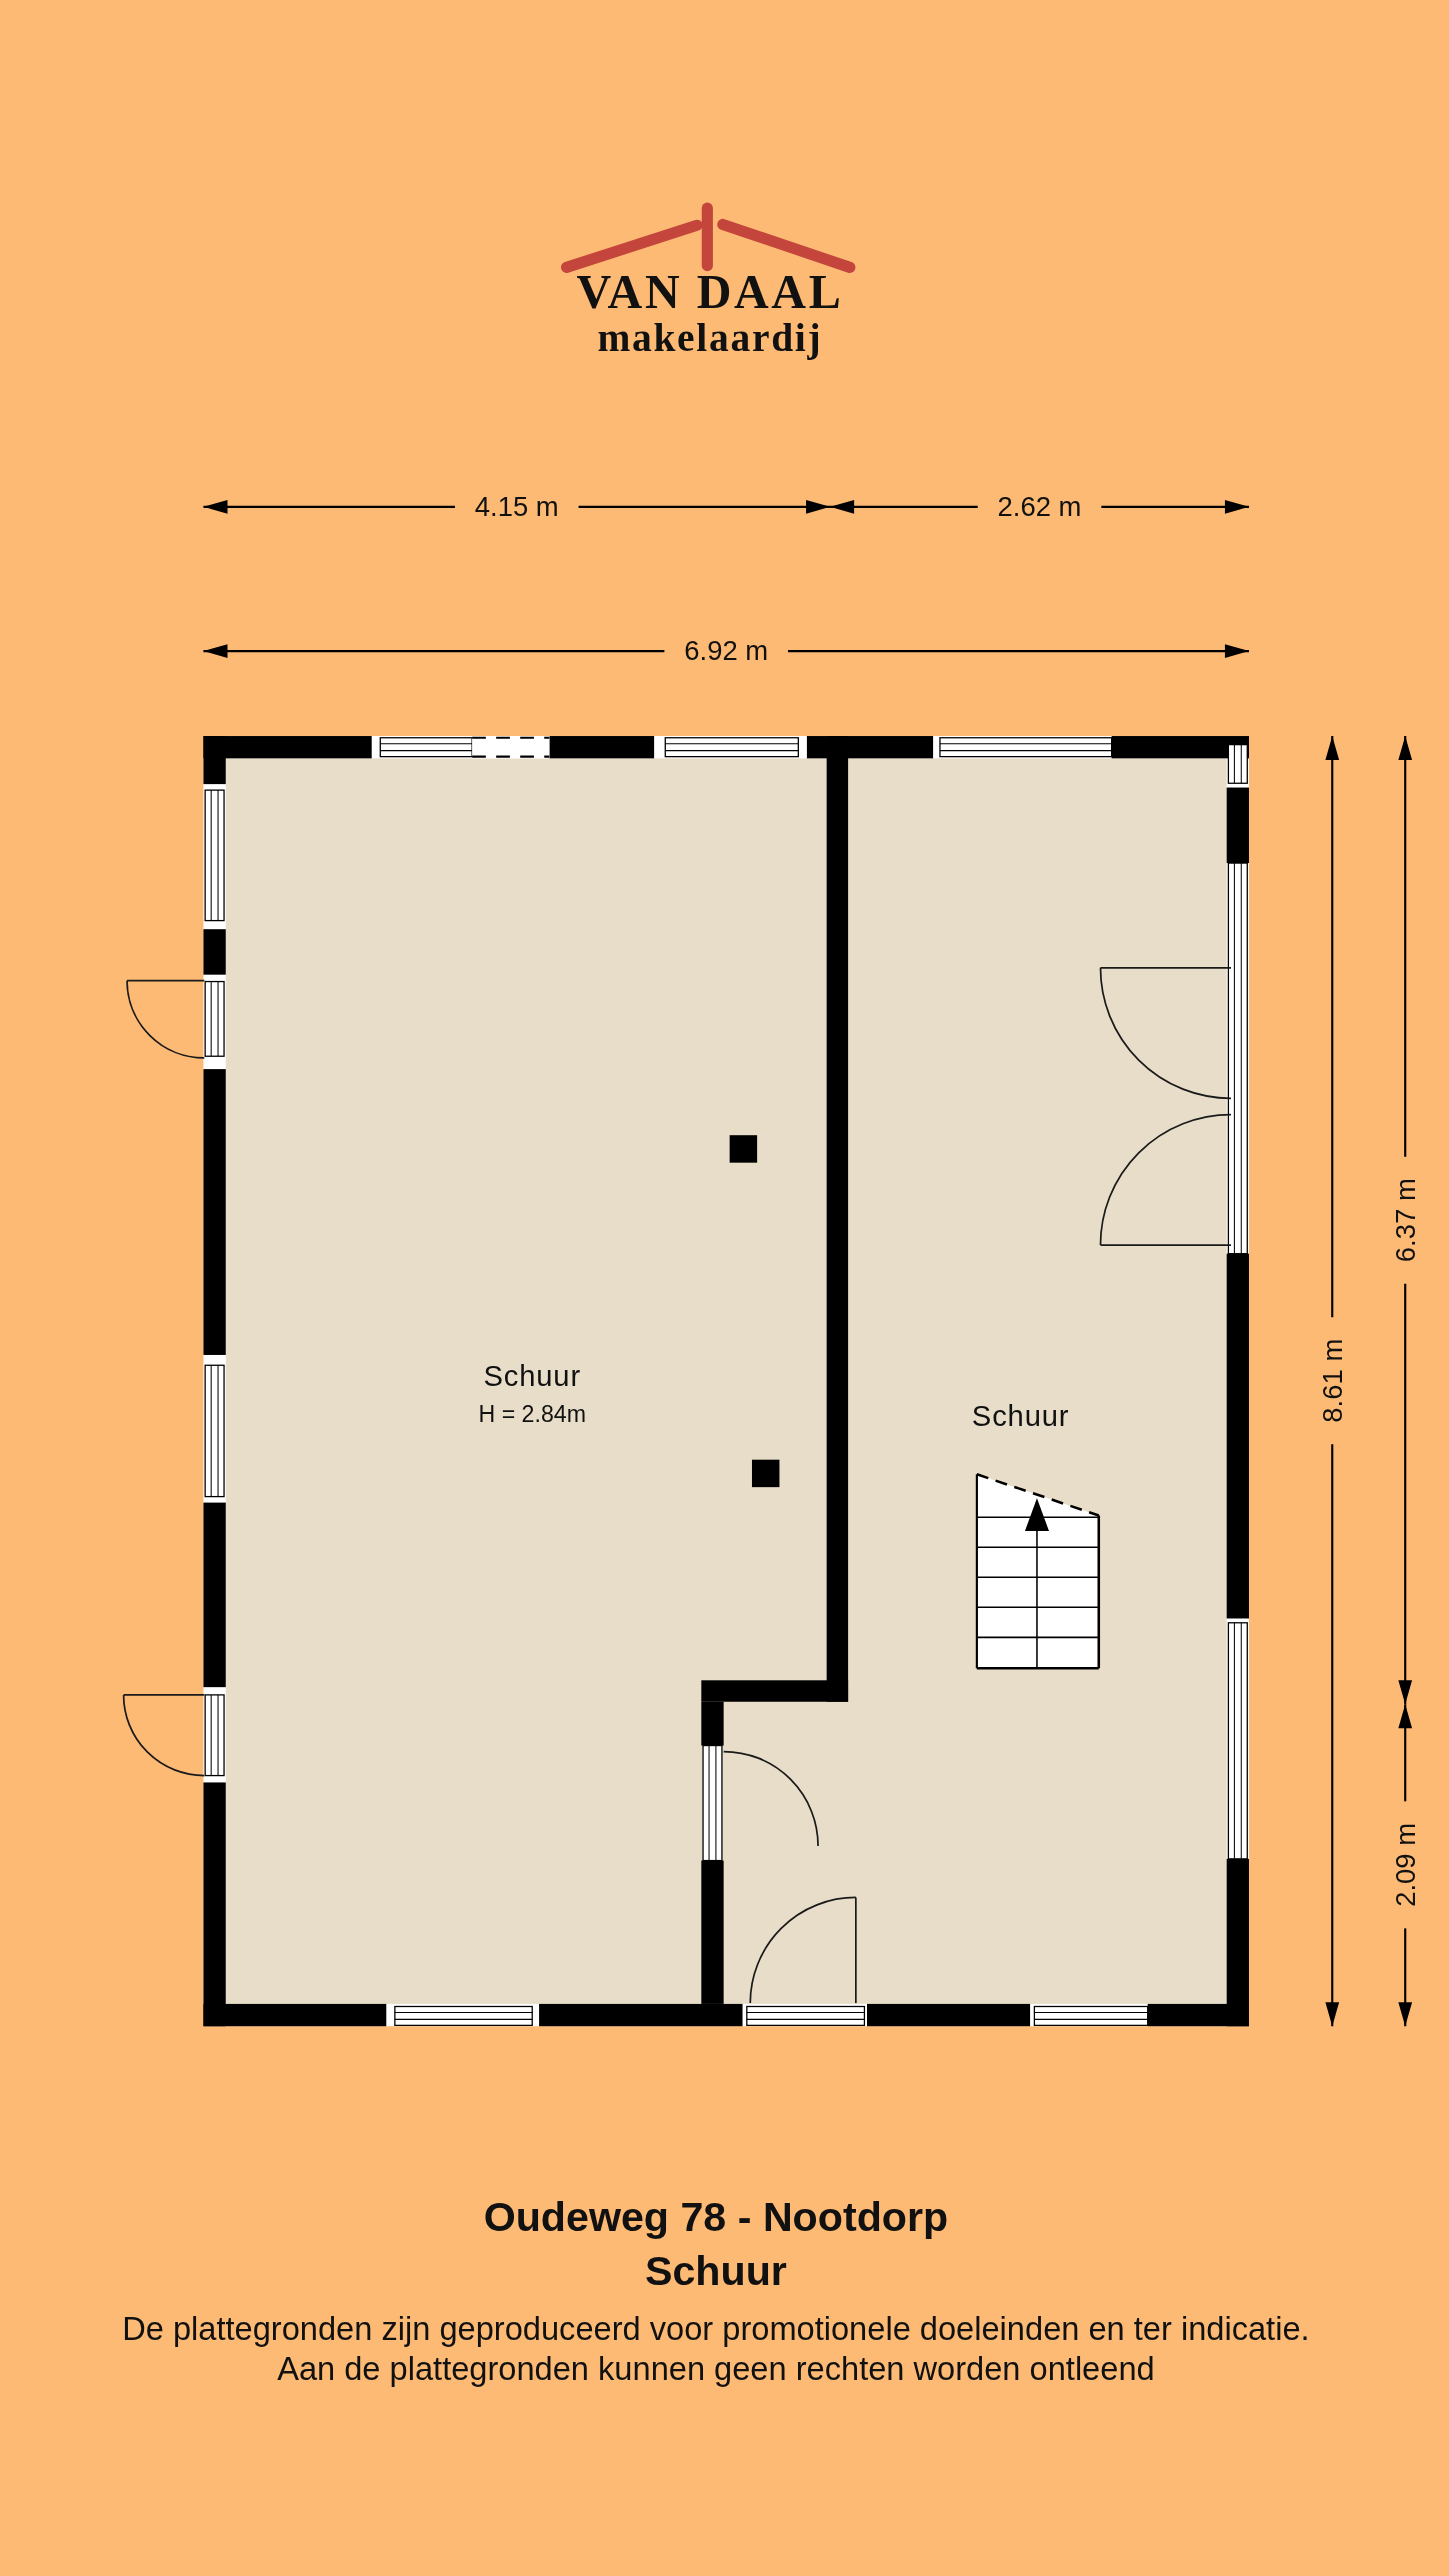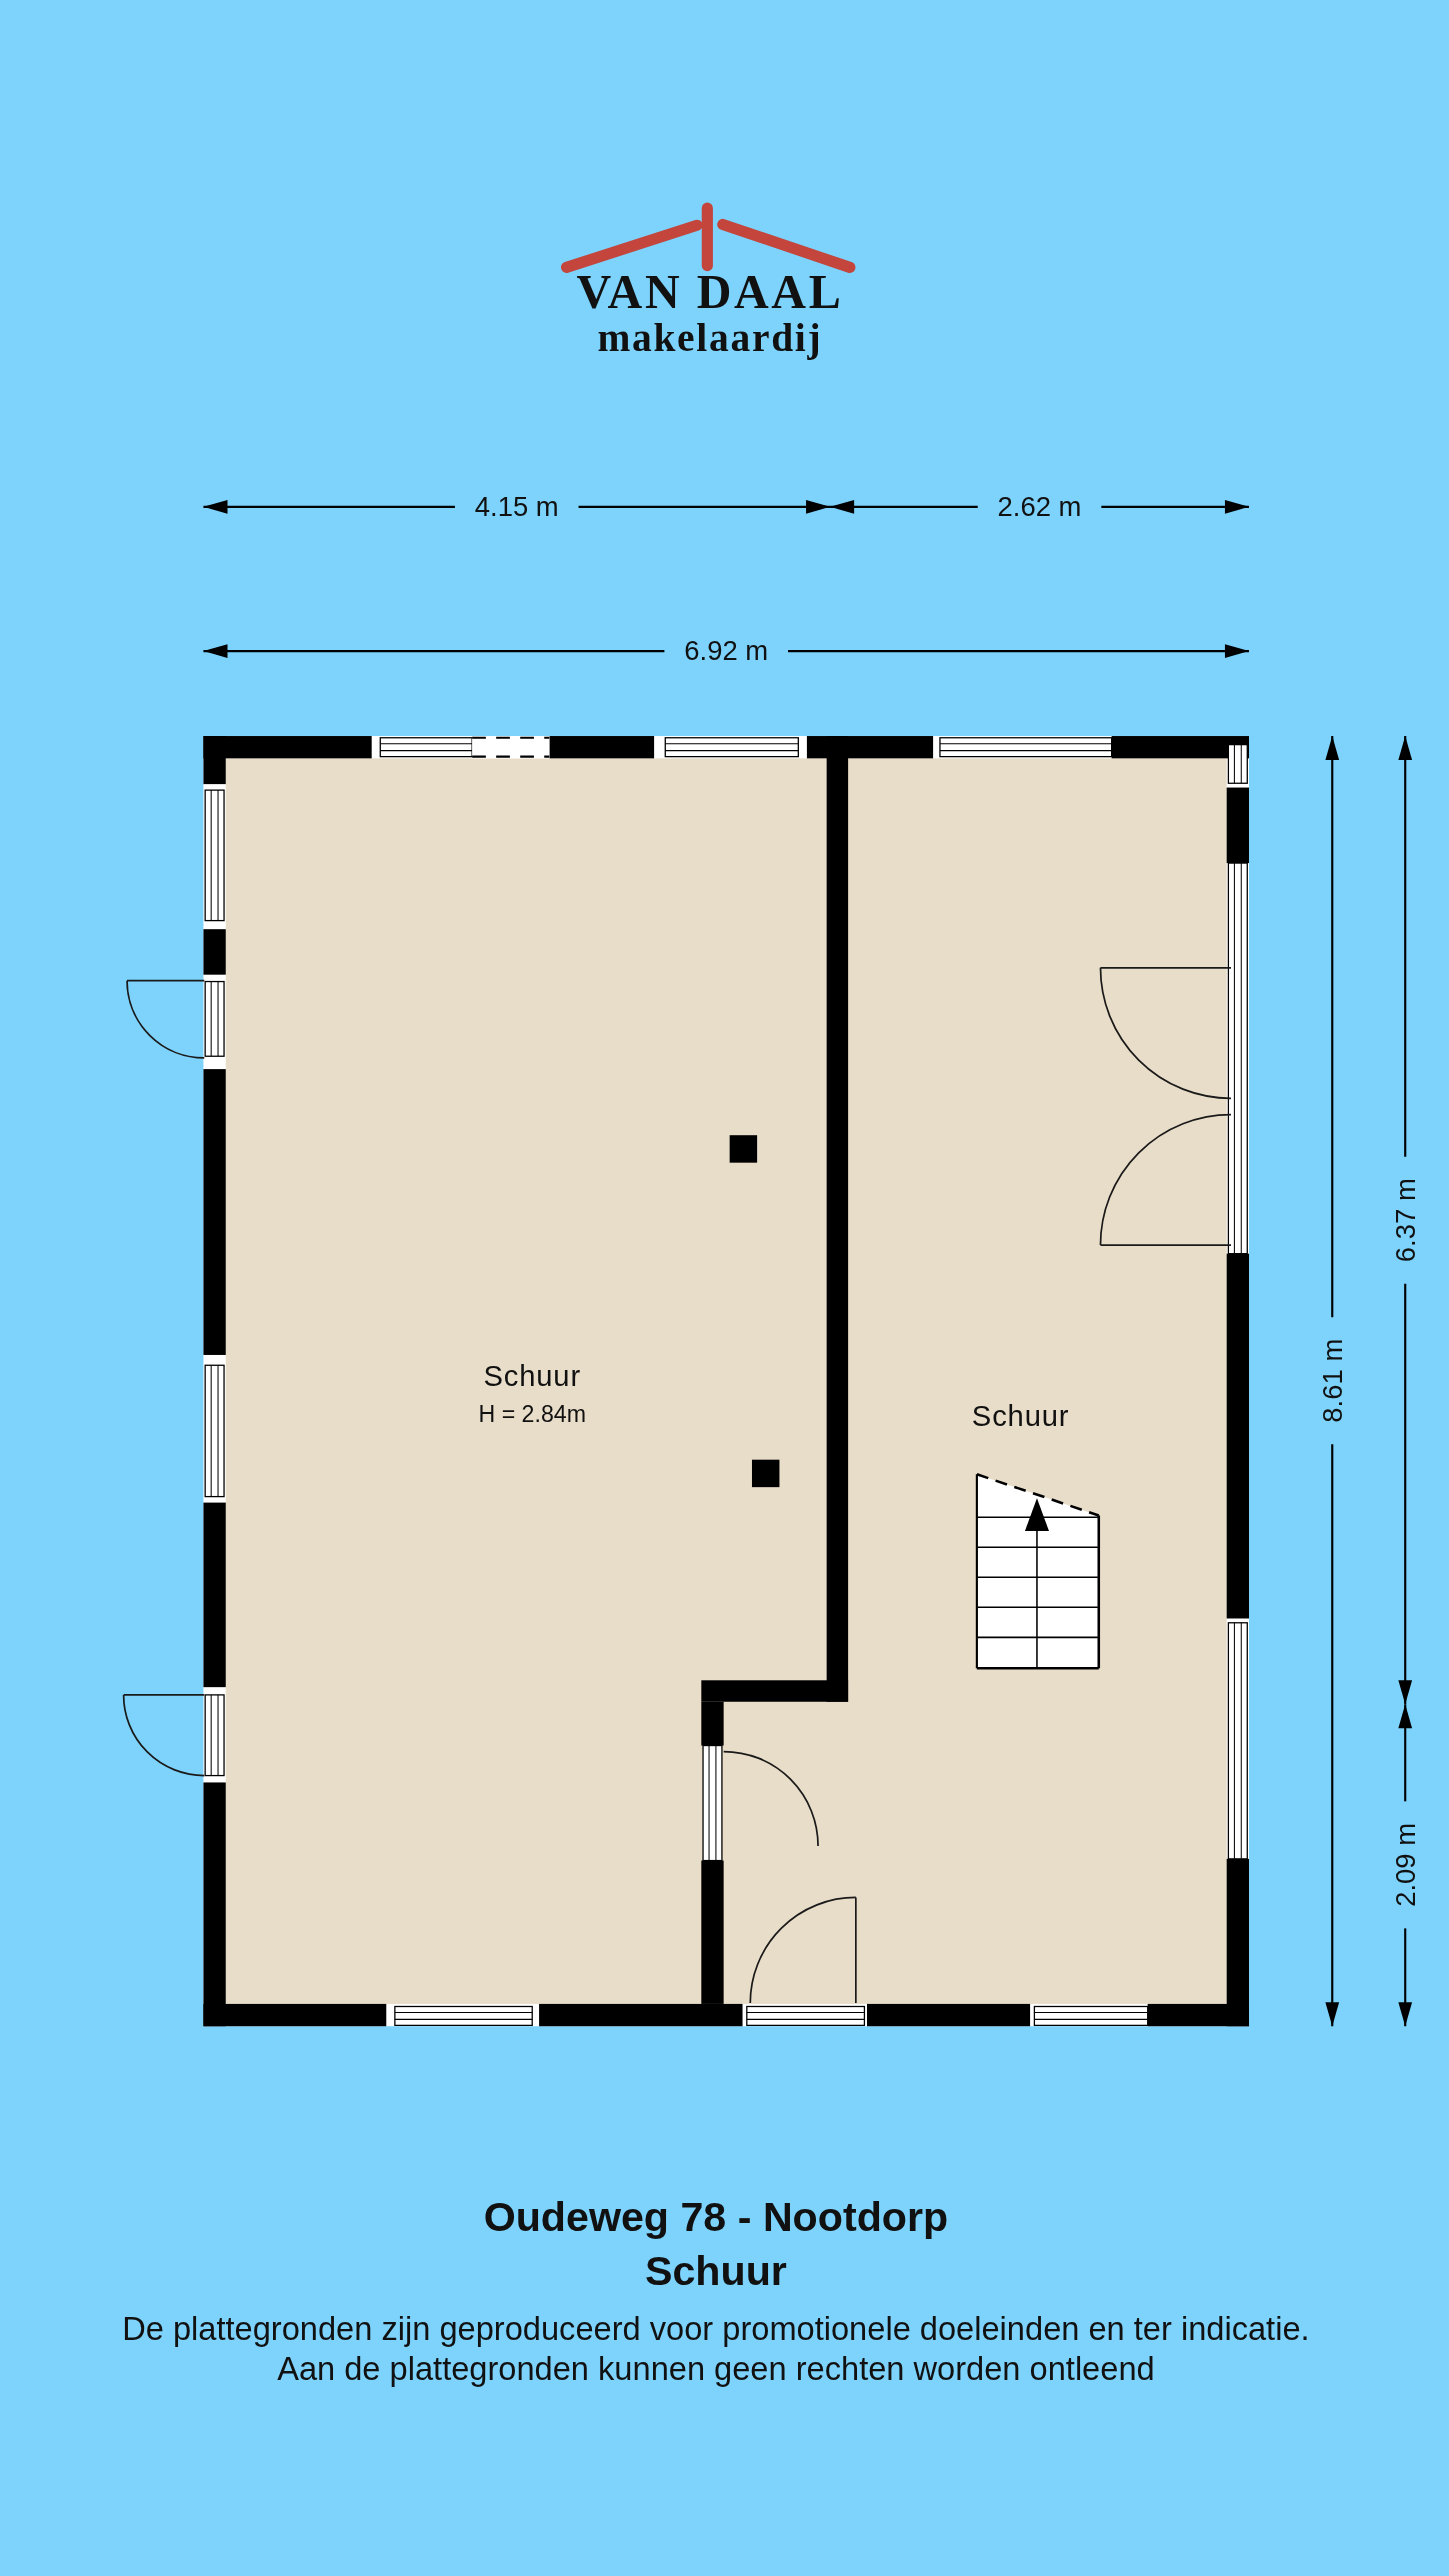--- a/index.html
+++ b/index.html
@@ -1,16 +1,16 @@
 <!DOCTYPE html>
 <html style="font-size:13.7px"><head>
 <meta charset="utf-8">
 <style>
   html,body{margin:0;padding:0;background:#ffffff;}
-  .page{position:relative;width:1449px;height:2576px;background:#7dd3fc;overflow:hidden;
+  .page{position:relative;width:1449px;height:2576px;background:#fdba74;overflow:hidden;
         font-family:"Liberation Sans",sans-serif;}
   svg text{fill:#111;}
   .logo-main{font-family:"Liberation Serif",serif;font-weight:bold;font-size:56px;letter-spacing:3px;}
   .logo-sub{font-family:"Liberation Serif",serif;font-weight:bold;font-size:46px;letter-spacing:2px;}
   .dim-text{font-size:32px;}
   .room-name{font-size:34px;letter-spacing:1px;}
   .room-sub{font-size:27px;}
   .ft-title{font-size:48px;font-weight:bold;}
   .ft-disc{font-size:38px;}
   .wall{fill:#000000;stroke:none;}

